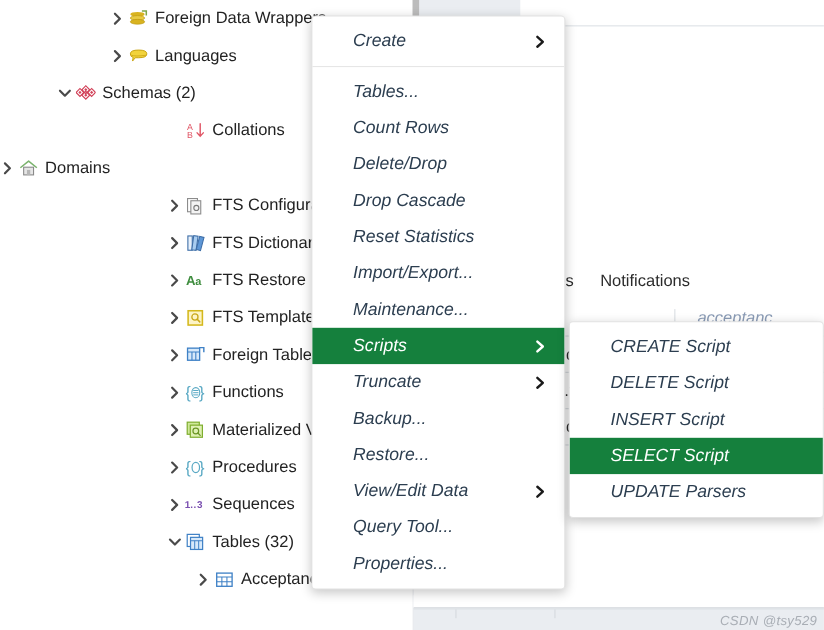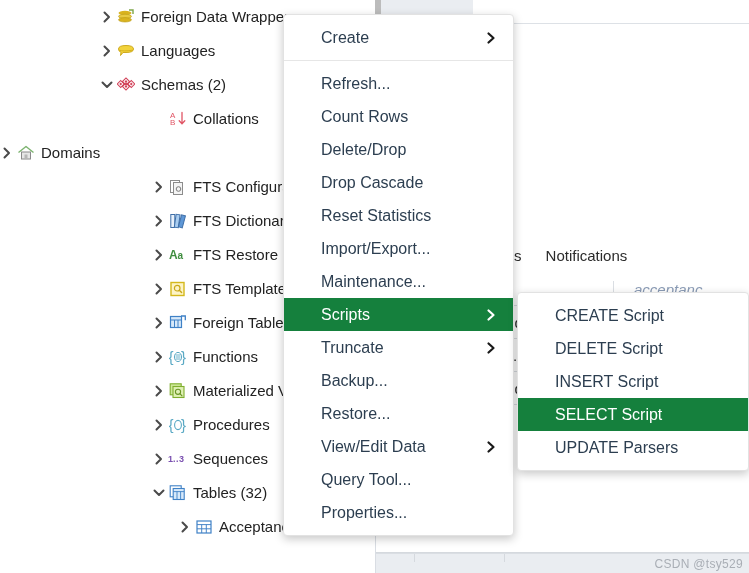--- a/index.html
+++ b/index.html
@@ -131,20 +131,21 @@
   }
 
   .watermark {
     position: absolute;
     right: 6px;
     bottom: 2px;
     font-size: 12px;
     color: #a9aeb5;
     letter-spacing: 0.3px;
     white-space: nowrap;
+    font-style: italic;
   }
 
   
   .tree {
     position: absolute;
     left: 0; top: 0;
     width: 375px;
     height: 573px;
     background: #ffffff;
     overflow: hidden;
@@ -184,20 +185,21 @@
 
   
   .menu {
     position: absolute;
     background: #ffffff;
     border: 1px solid #e2e2e2;
     border-radius: 4px;
     box-shadow: 0 3px 10px rgba(0,0,0,0.22);
     padding: 6px 0;
     box-sizing: border-box;
+    font-style: italic;
   }
   #main-menu {
     left: 283px;
     top: 14px;
     width: 231px;
   }
   #sub-menu {
     left: 517px;
     top: 292px;
     width: 232px;
@@ -302,21 +304,21 @@
       </span>
       <span class="ticon">
         <svg width="18" height="18" viewBox="0 0 18 18">
           <path d="M1.5 7 Q1.5 3.5 9 3.5 Q16.5 3.5 16.5 7 Q16.5 10.5 9 10.5 L6 10.5 L3.5 13.5 L4 10.2 Q1.5 9.5 1.5 7 Z" fill="#f2d33c" stroke="#c8a311" stroke-width="0.9"></path>
           <path d="M2.5 8.2 Q6 9.6 15.6 8.2" fill="none" stroke="#c8a311" stroke-width="0.7"></path>
         </svg>
       </span>
       <span class="tlabel">Languages</span>
     </div>
 
-    <div class="tree-row" style="padding-left:100px">
+    <div class="tree-row" style="padding-left:52px">
       <span class="twisty">
         <svg width="12" height="10" viewBox="0 0 12 10">
             <path d="M1.5 2.5 L6 7 L10.5 2.5" stroke="#4a4a4a" stroke-width="2" fill="none" stroke-linecap="round" stroke-linejoin="round"></path>
           </svg>
       </span>
       <span class="ticon">
         <svg width="18" height="18" viewBox="0 0 18 18">
           <g fill="none" stroke="#d2435a" stroke-width="1.1">
             <rect x="1.2" y="5.5" width="5" height="5" transform="rotate(45 3.7 8)"></rect>
             <rect x="6.5" y="3" width="5" height="5" transform="rotate(45 9 5.5)"></rect>
@@ -549,21 +551,21 @@
       <span class="caret">
         <svg width="10" height="13" viewBox="0 0 10 13">
             <path d="M2.5 2 L7.5 6.5 L2.5 11" stroke="#1a1a1a" stroke-width="2.2" fill="none" stroke-linecap="round" stroke-linejoin="round"></path>
           </svg>
       </span>
     </div>
 
     <div class="menu-sep"></div>
 
     <div class="menu-item">
-      <span>Refresh...</span>
+      <span>Tables...</span>
     </div>
     <div class="menu-item">
       <span>Count Rows</span>
     </div>
     <div class="menu-item">
       <span>Delete/Drop</span>
     </div>
     <div class="menu-item">
       <span>Drop Cascade</span>
     </div>

